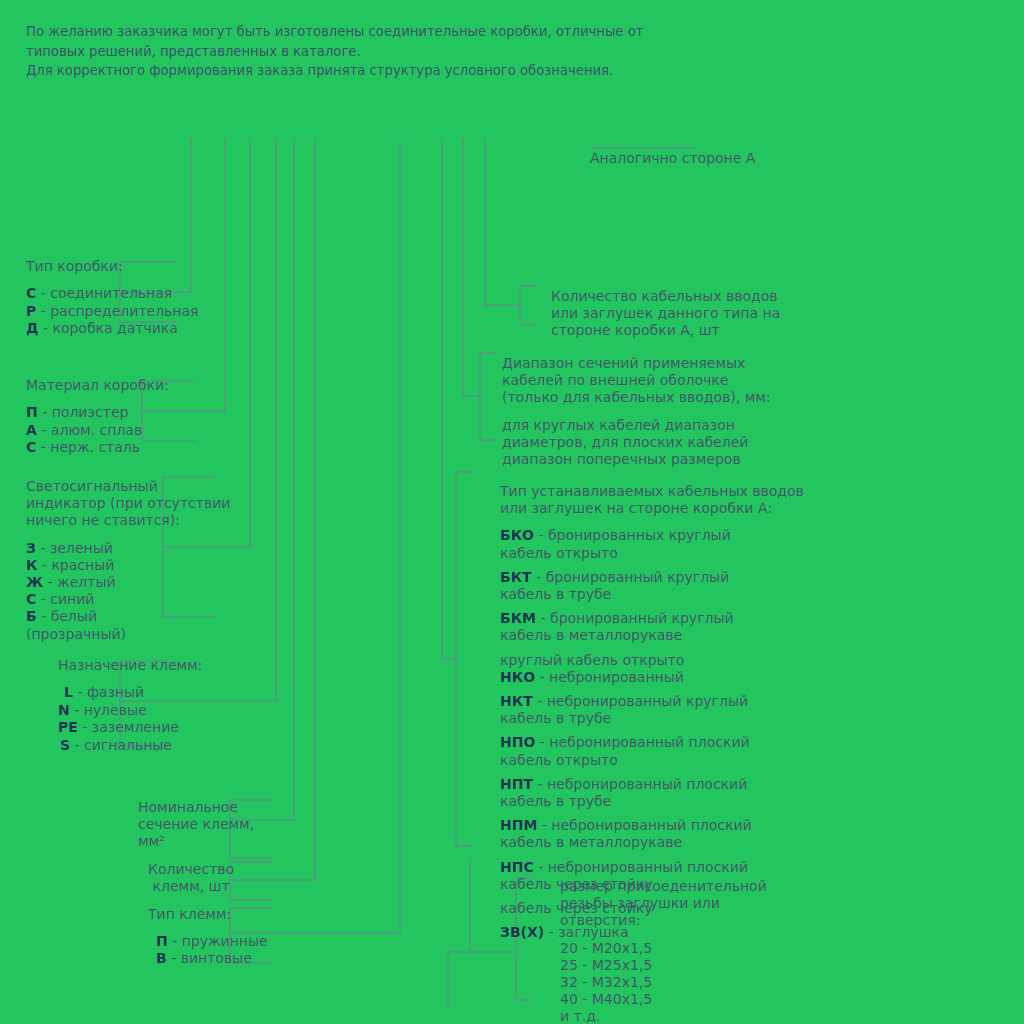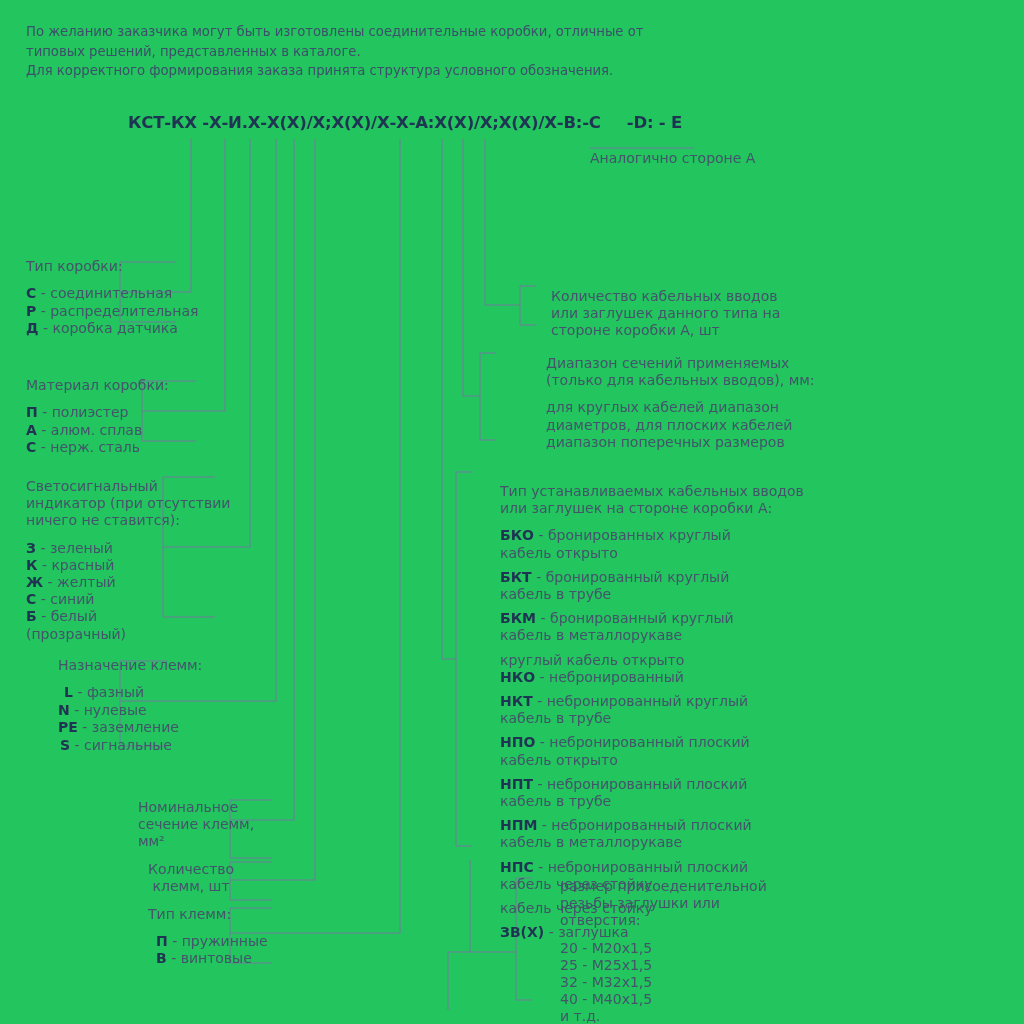--- a/index.html
+++ b/index.html
@@ -129,21 +129,20 @@
       <path d="M590,148 L694,148"></path>
     </g>
   </svg>
 
   <div class="intro">
     <div>По желанию заказчика могут быть изготовлены соединительные коробки, отличные от</div>
     <div>типовых решений, представленных в каталоге.</div>
     <div>Для корректного формирования заказа принята структура условного обозначения.</div>
   </div>
 
-  <div class="formula"><span>КСТ-КХ -Х-И.Х-Х(Х)/Х;Х(Х)/Х-Х-А:Х(Х)/Х;Х(Х)/Х-В:-С</span><span class="tail">-D: - E</span></div>
 
   <div class="blk" style="left:590px; top:150px;">
     <div class="ln">Аналогично стороне А</div>
   </div>
 
   <div class="blk" style="left:26px; top:258px;">
     <div class="hd">Тип коробки:</div>
     <div class="gap"></div>
     <div class="ln"><b>С</b> <span>- соединительная</span></div>
     <div class="ln"><b>Р</b> <span>- распределительная</span></div>
@@ -197,22 +196,23 @@
     <div class="ln" style="padding-left:8px"><b>П</b> <span>- пружинные</span></div>
     <div class="ln" style="padding-left:8px"><b>В</b> <span>- винтовые</span></div>
   </div>
 
   <div class="blk tight" style="left:551px; top:288px;">
     <div class="ln">Количество кабельных вводов</div>
     <div class="ln">или заглушек данного типа на</div>
     <div class="ln">стороне коробки А, шт</div>
   </div>
 
-  <div class="blk tight" style="left:502px; top:355px;margin-left:44px;">
+  <div class="blk tight" style="left:502px; top:355px;">
     <div class="ln">Диапазон сечений применяемых</div>
+    <div class="ln">кабелей по внешней оболочке</div>
     <div class="ln">(только для кабельных вводов), мм:</div>
     <div class="gap"></div>
     <div class="ln">для круглых кабелей диапазон</div>
     <div class="ln">диаметров, для плоских кабелей</div>
     <div class="ln">диапазон поперечных размеров</div>
   </div>
 
   <div class="blk tight" style="left:500px; top:483px;">
     <div class="ln">Тип устанавливаемых кабельных вводов</div>
     <div class="ln">или заглушек на стороне коробки А:</div>

